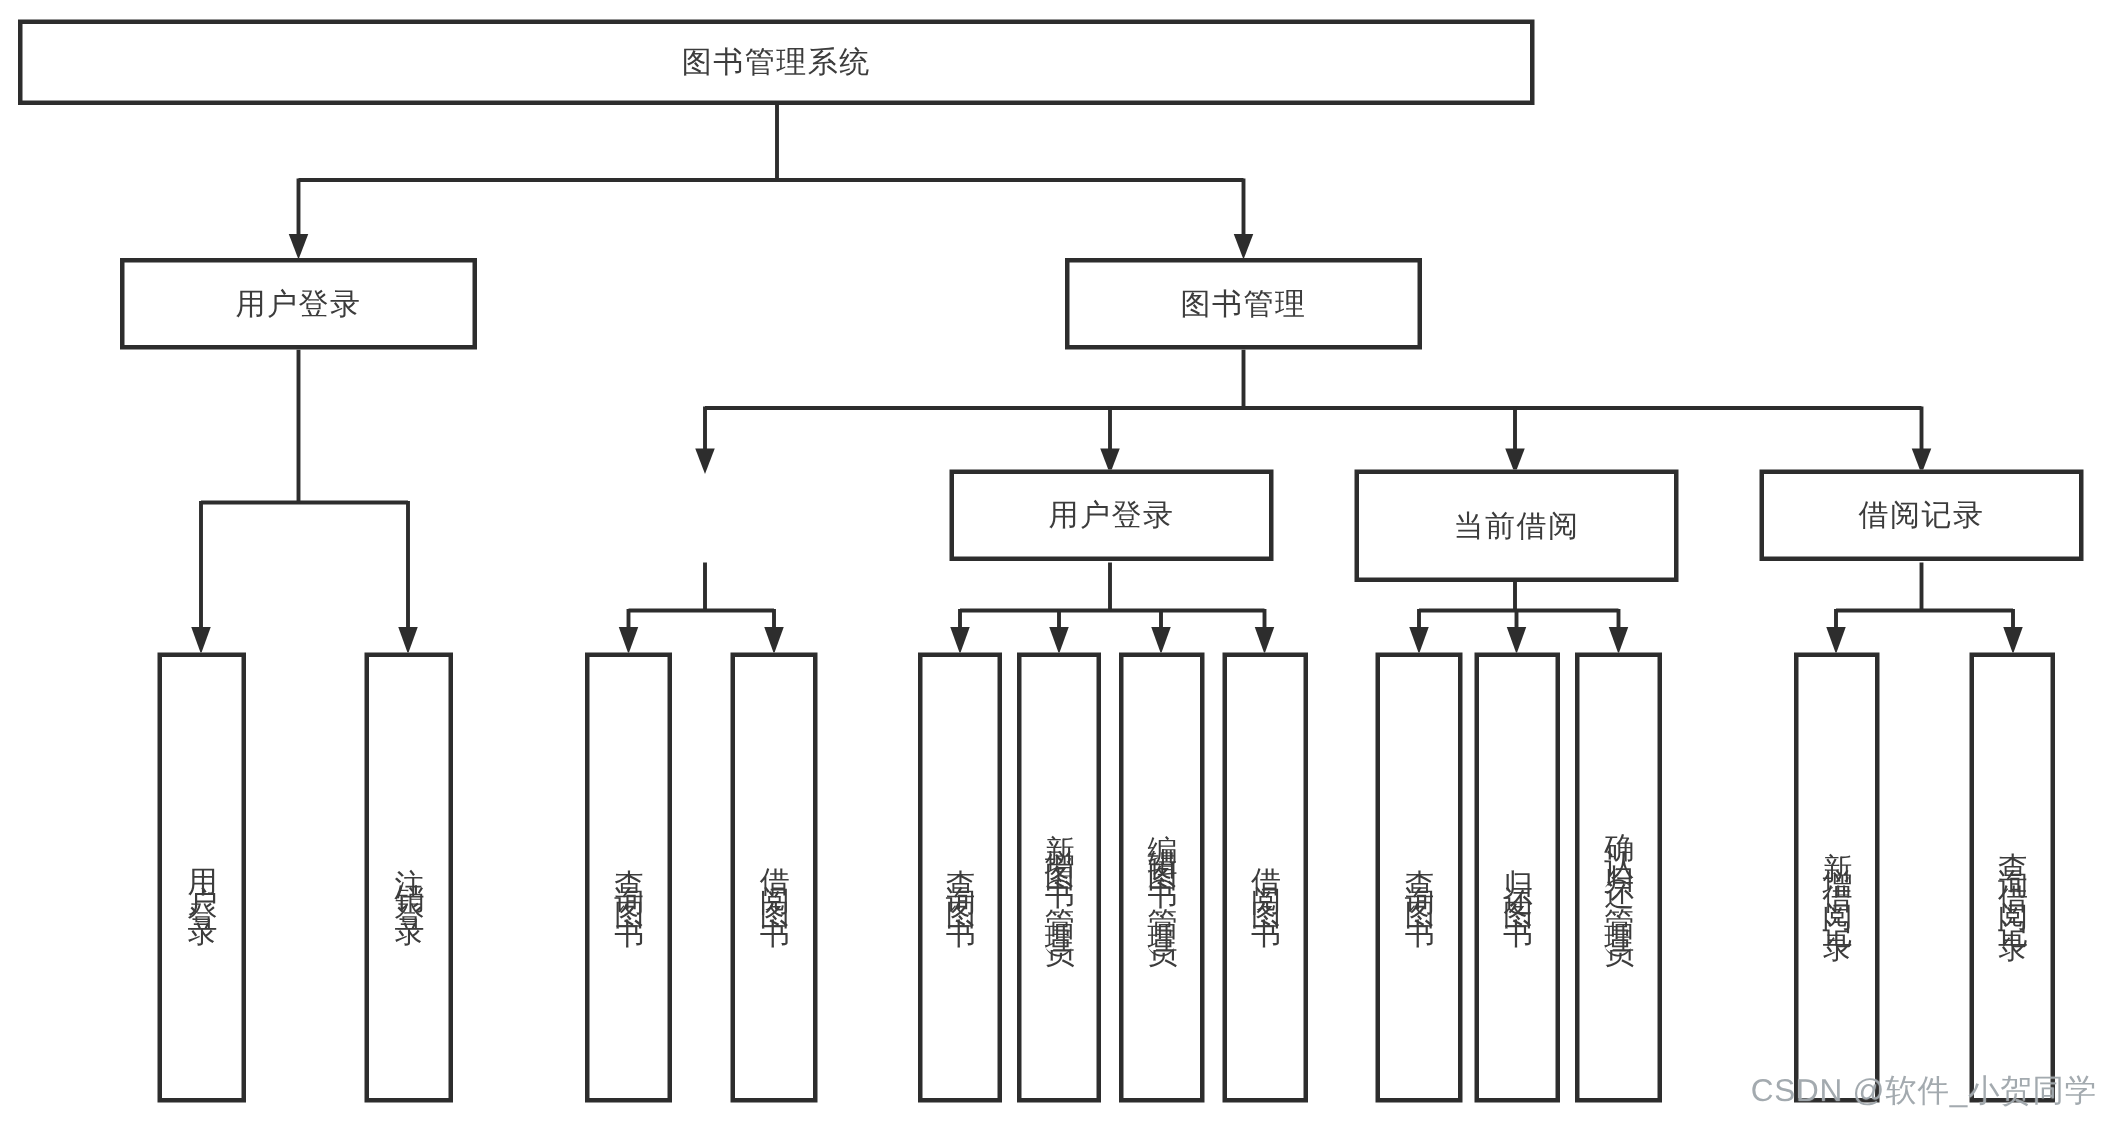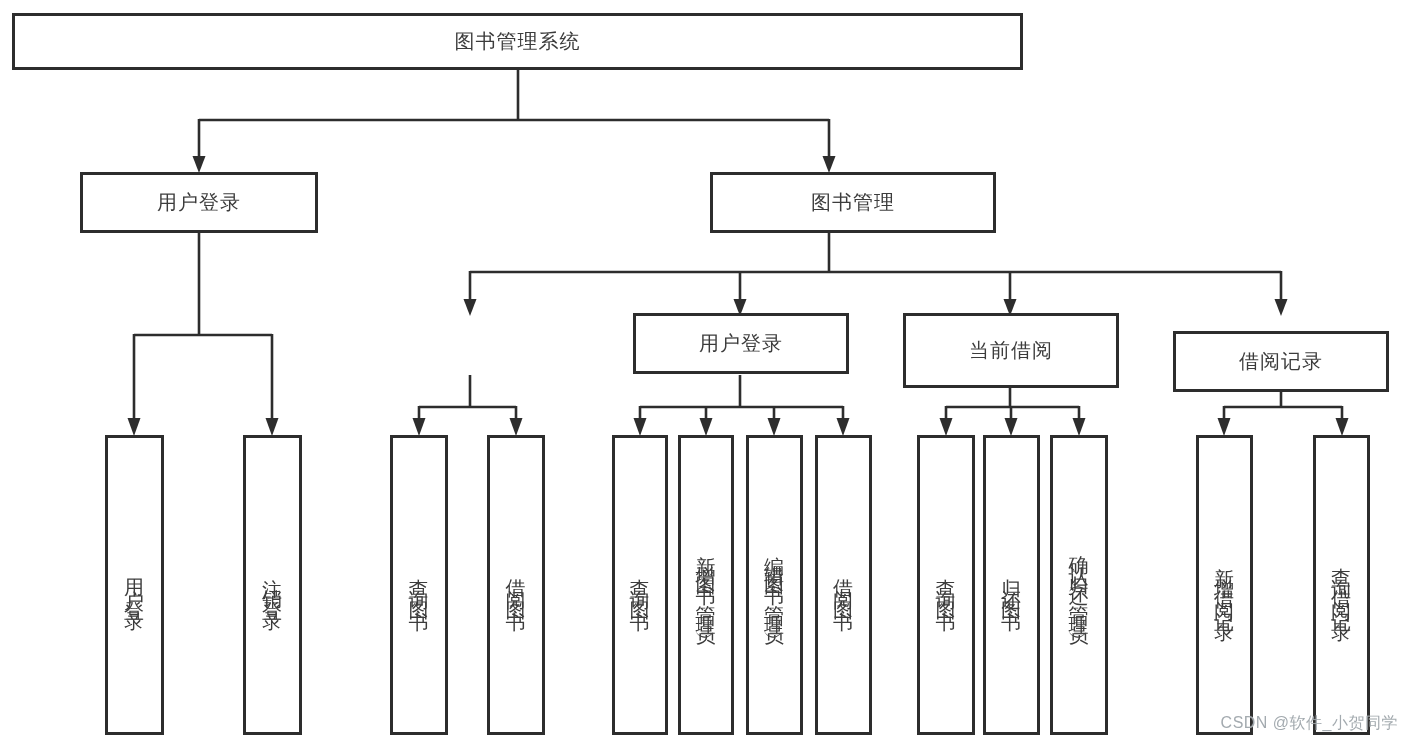--- a/index.html
+++ b/index.html
@@ -35,21 +35,21 @@
     font-size: 20px;
     letter-spacing: 11px;
     line-height: 1;
     white-space: nowrap;
   }
   .vbox.long span { letter-spacing: 10px; }
   .watermark {
     position: absolute;
     right: 7px;
     top: 713px;
-    font-size: 16px;
+    font-size: 21px;
     color: rgba(158, 165, 171, 0.95);
     letter-spacing: 0.5px;
     z-index: 5;
     text-shadow: 0 0 1px rgba(255,255,255,0.6);
   }
 </style>
 </head>
 <body>
 
 <div id="stage">
@@ -127,31 +127,31 @@
     </g>
   </svg>
 
   <div class="node hbox" style="left:12px; top:13px; width:1011px; height:57px;">
     <span>图书管理系统</span>
   </div>
 
   <div class="node hbox" style="left:80px; top:172px; width:238px; height:61px;">
     <span>用户登录</span>
   </div>
-  <div class="node hbox" style="left:710px; top:172px; width:286px; height:61px;">
+  <div class="node hbox" style="left:710px; top:172px; width:238px; height:61px;">
     <span>图书管理</span>
   </div>
 
   <div class="node hbox" style="left:633px; top:313px; width:216px; height:61px;">
     <span>用户登录</span>
   </div>
   <div class="node hbox" style="left:903px; top:313px; width:216px; height:75px;">
     <span>当前借阅</span>
   </div>
-  <div class="node hbox" style="left:1173px; top:331px; width:216px; height:61px;">
+  <div class="node hbox" style="left:1173px; top:313px; width:216px; height:61px;">
     <span>借阅记录</span>
   </div>
 
   <div class="node vbox" style="left:105px; top:435px; width:59px; height:300px;">
     <span>用户登录</span>
   </div>
   <div class="node vbox" style="left:243px; top:435px; width:59px; height:300px;">
     <span>注销登录</span>
   </div>
 

